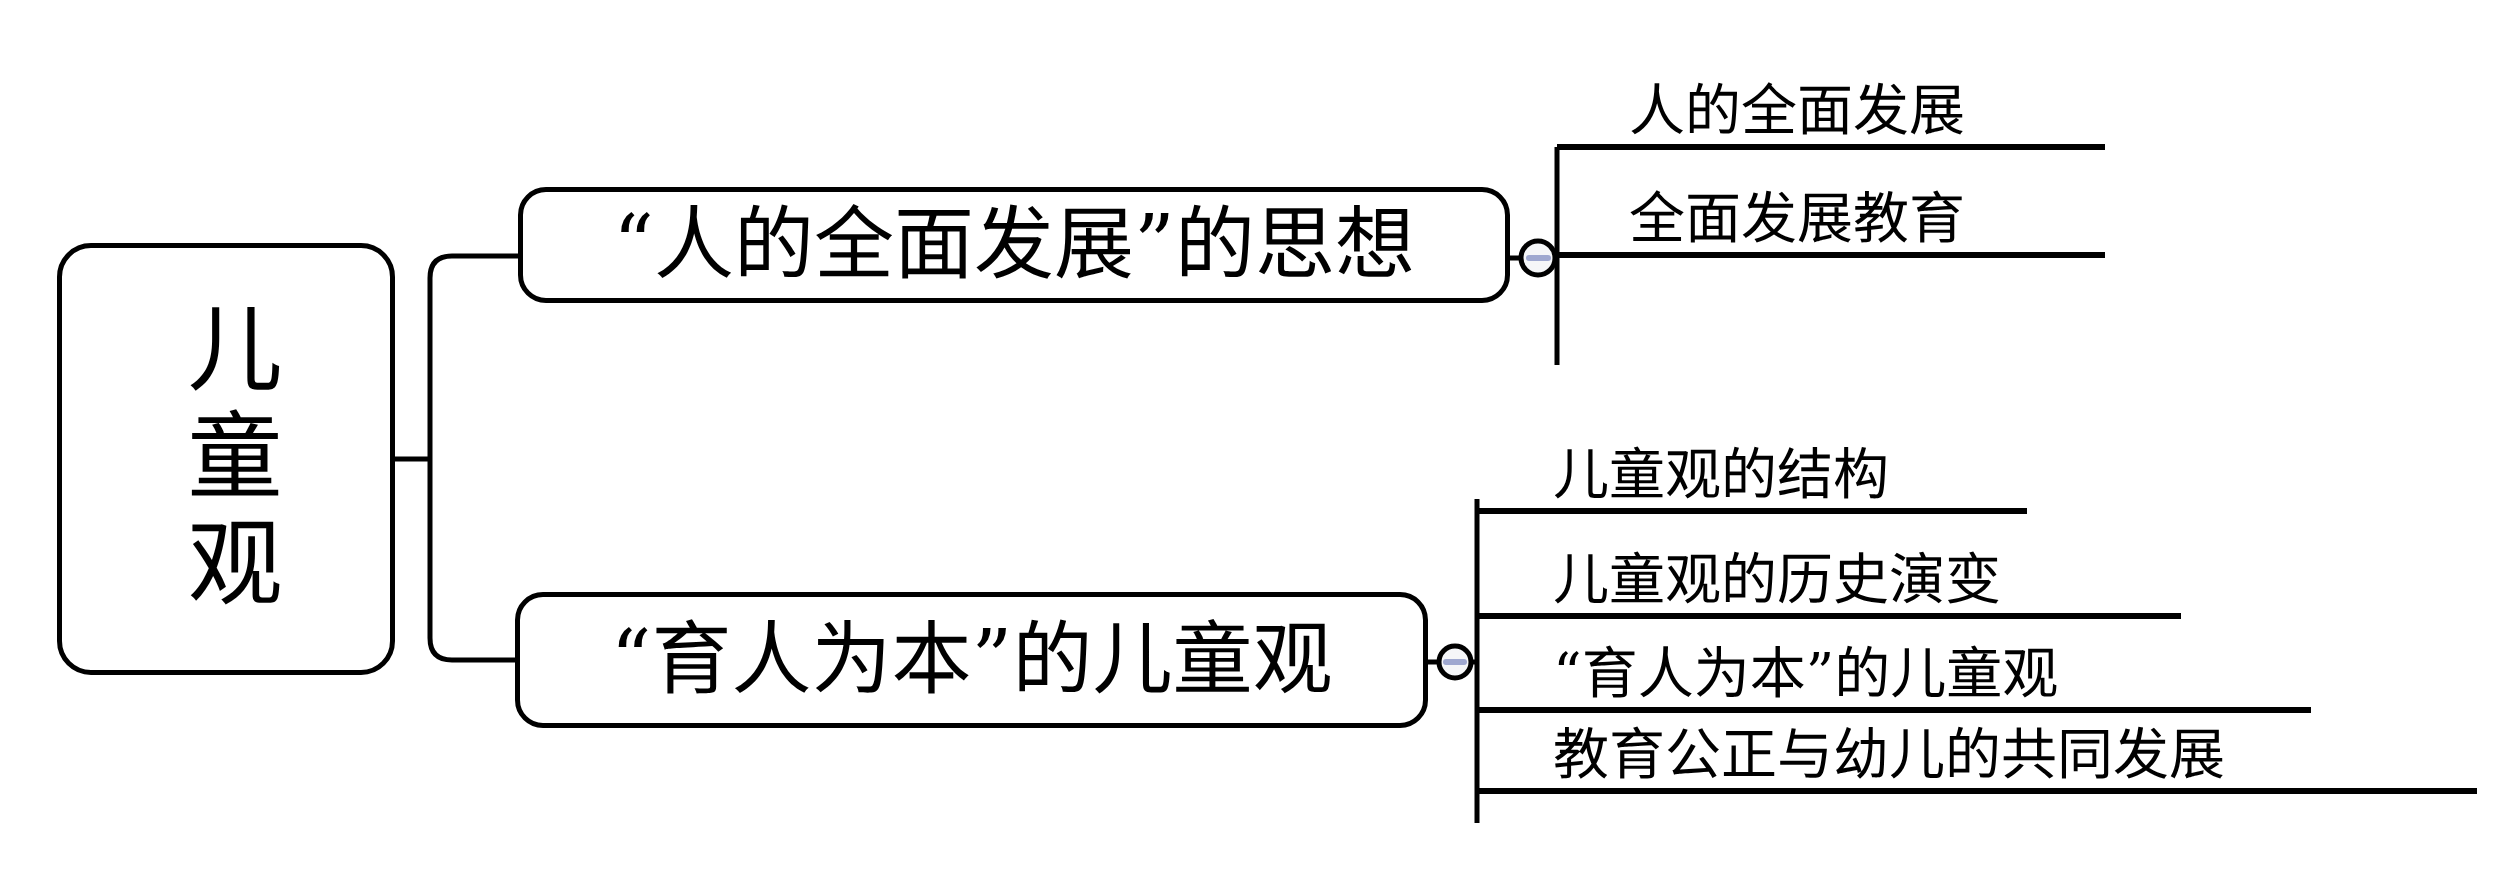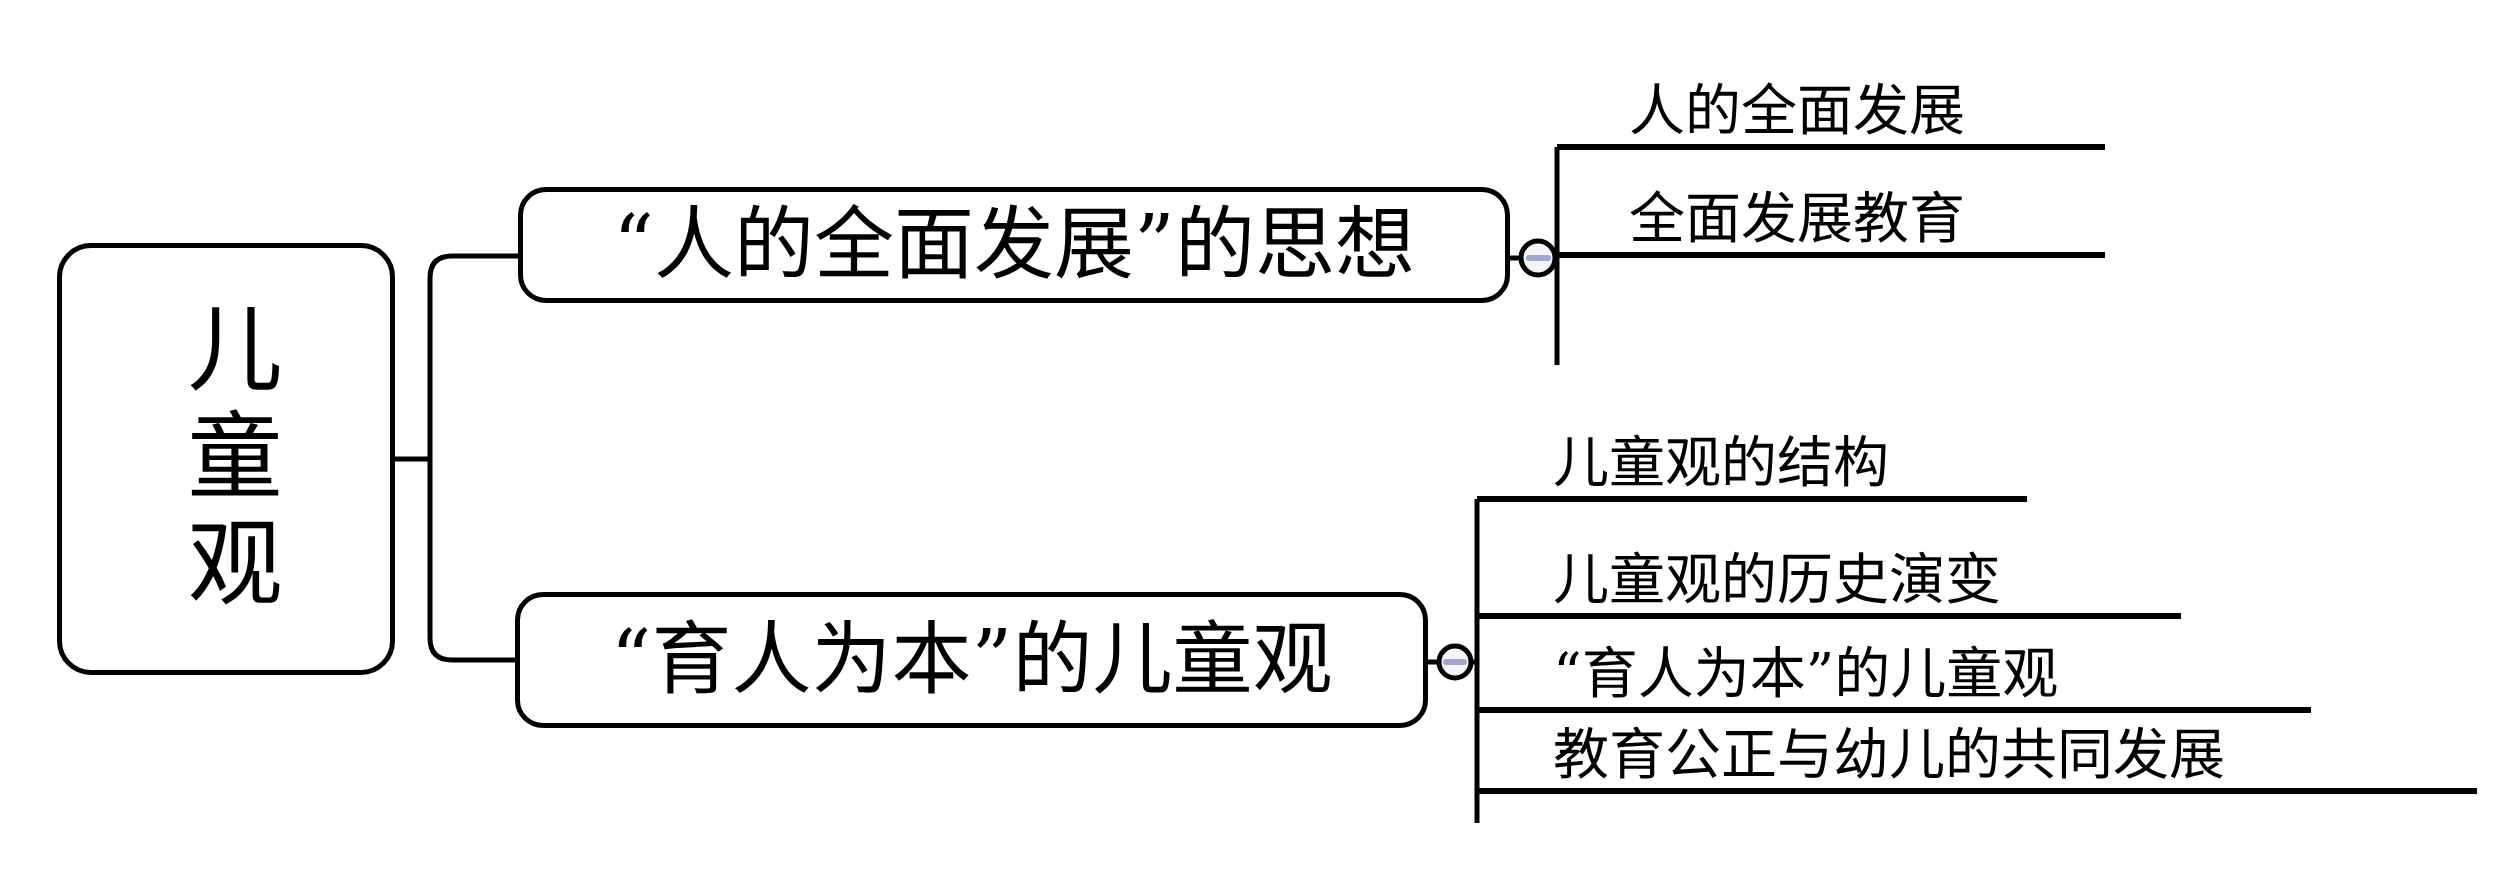--- a/index.html
+++ b/index.html
@@ -74,21 +74,21 @@
     padding-bottom: 5px;
     font-size: 56px;
     line-height: 1;
     white-space: nowrap;
   }
   .leaf.g1 { left: 1557px; padding-left: 72px; }
   .leaf.g2 { left: 1477px; padding-left: 76px; }
   #leaf-1-1 { top: 64px;  width: 548px;  }
   #leaf-1-2 { top: 172px; width: 548px;  }
   #leaf-1-3 { top: 276px; width: 698px;  }
-  #leaf-2-1 { top: 416px; width: 550px;  }
+  #leaf-2-1 { top: 428px; width: 550px;  }
   #leaf-2-2 { top: 533px; width: 704px;  }
   #leaf-2-3 { top: 627px; width: 834px;  }
   #leaf-2-4 { top: 708px; width: 1000px; }
 </style>
 </head>
 <body>
 
 <div id="canvas">
 
   <svg id="connector-layer" viewBox="0 0 2500 878" xmlns="http://www.w3.org/2000/svg">

